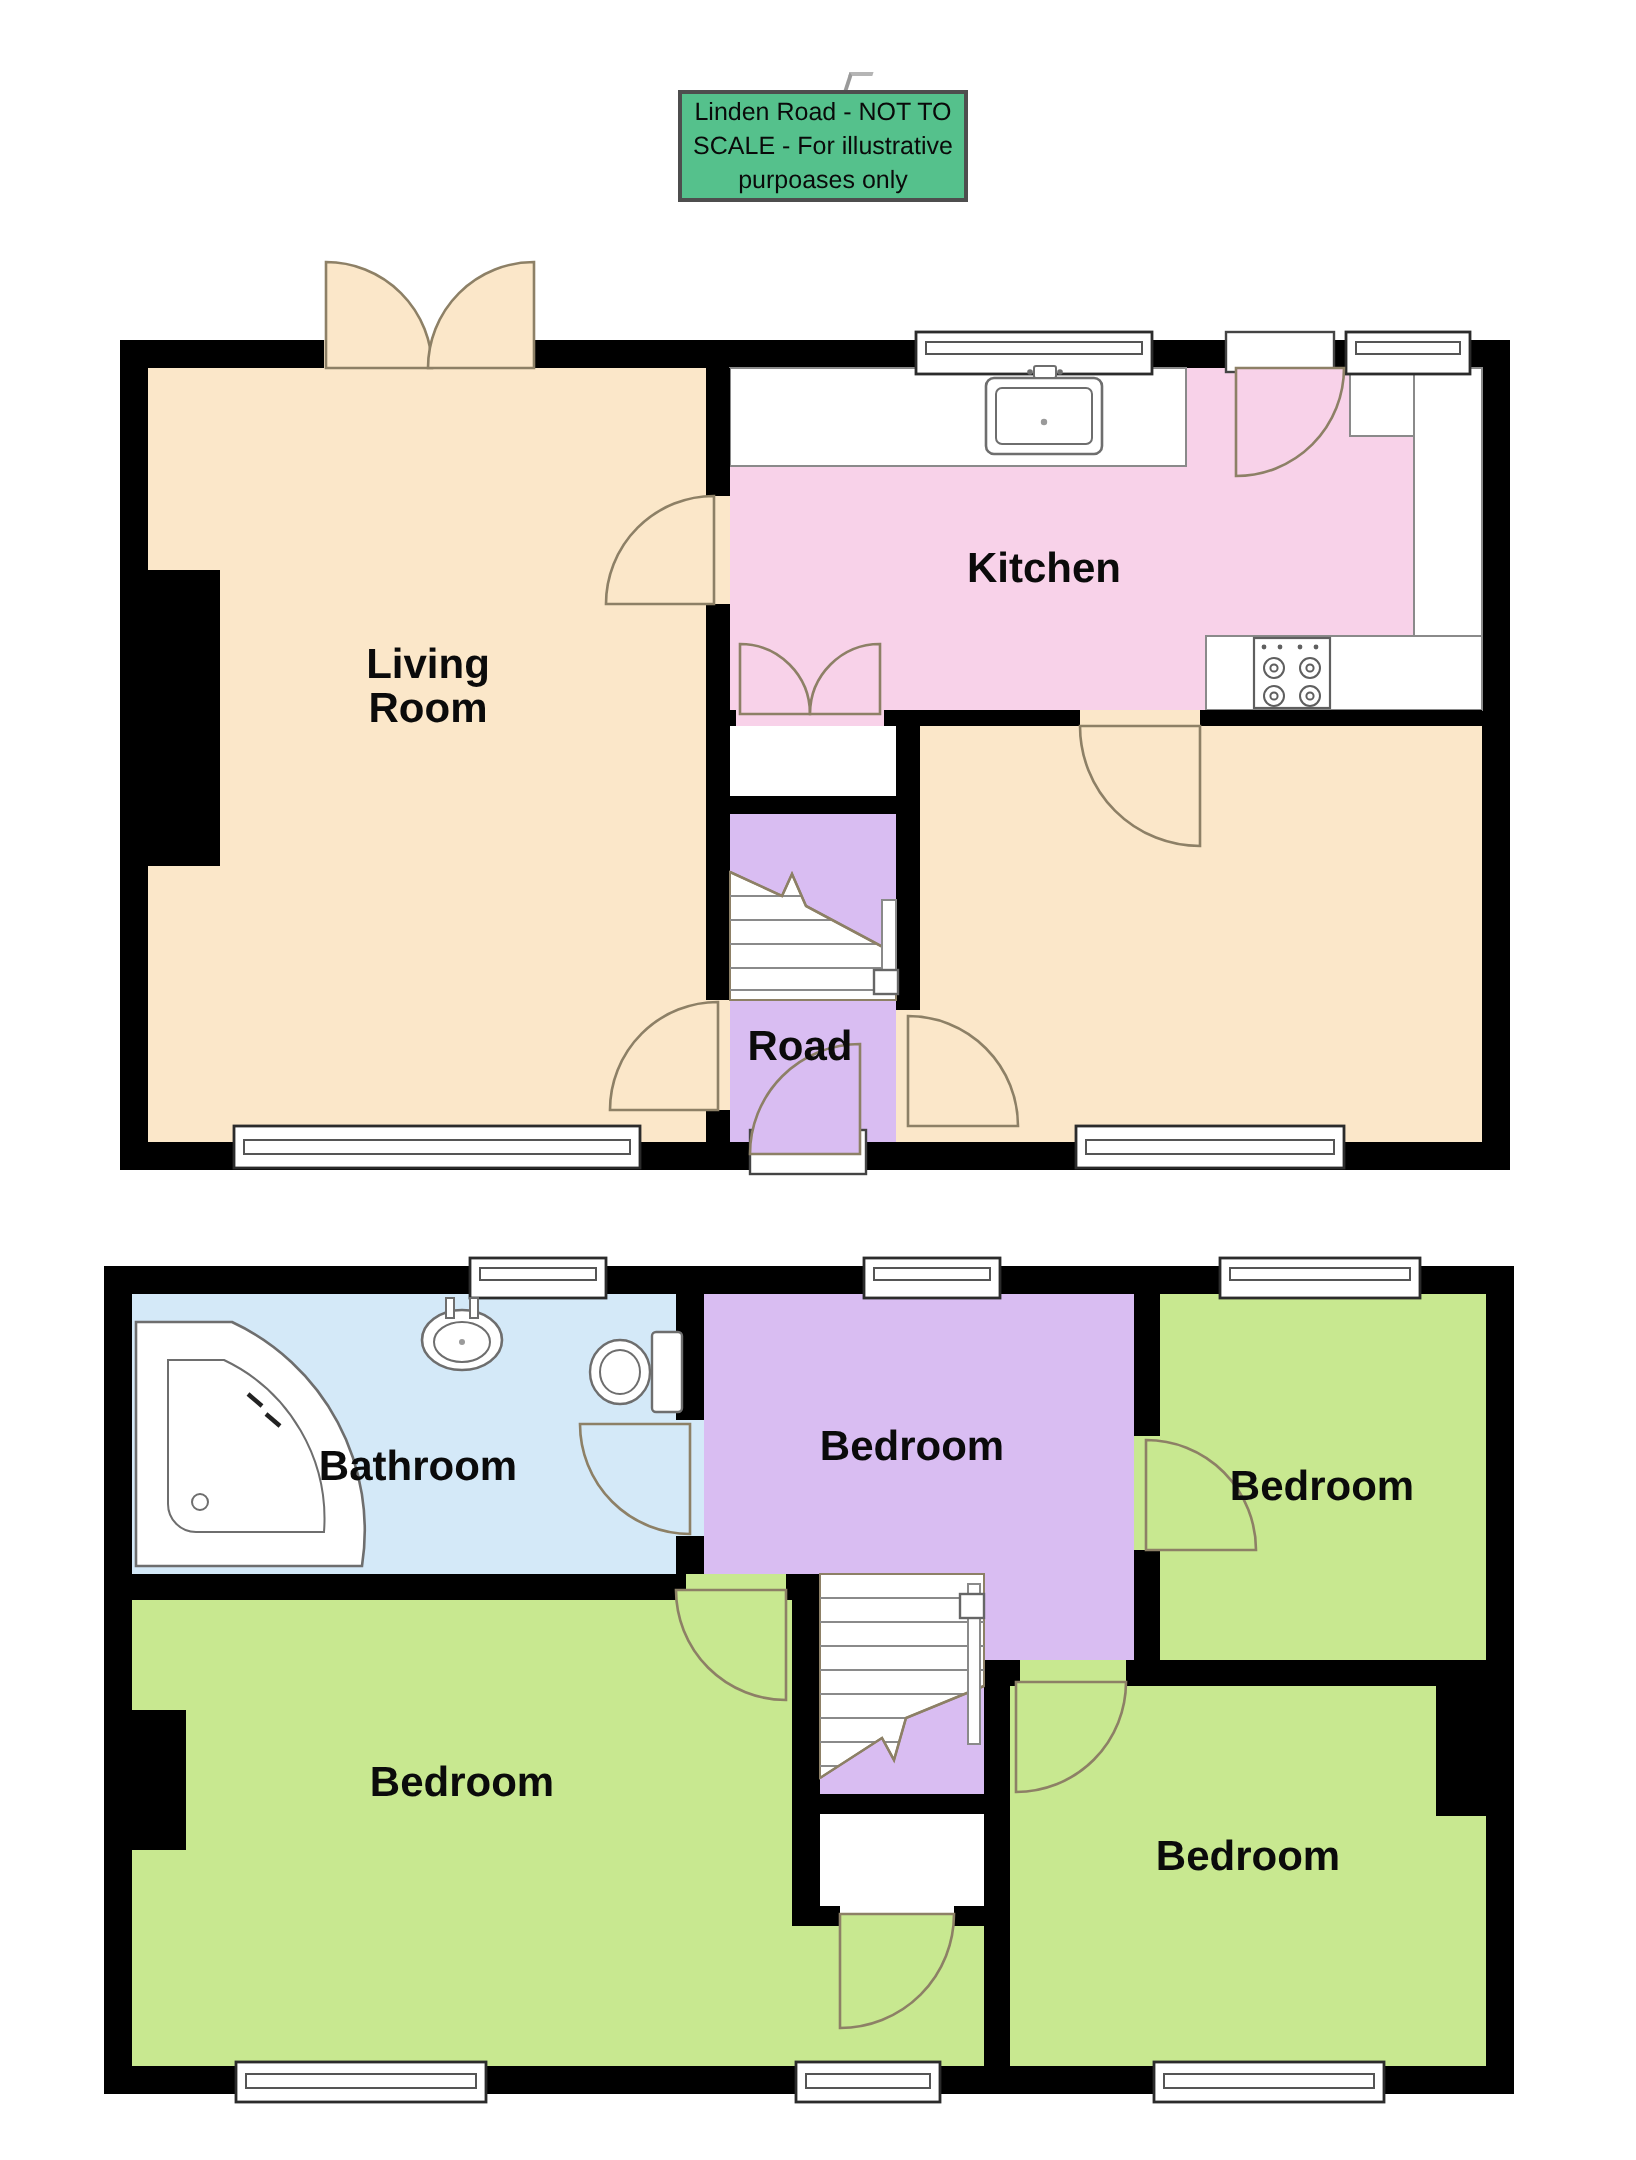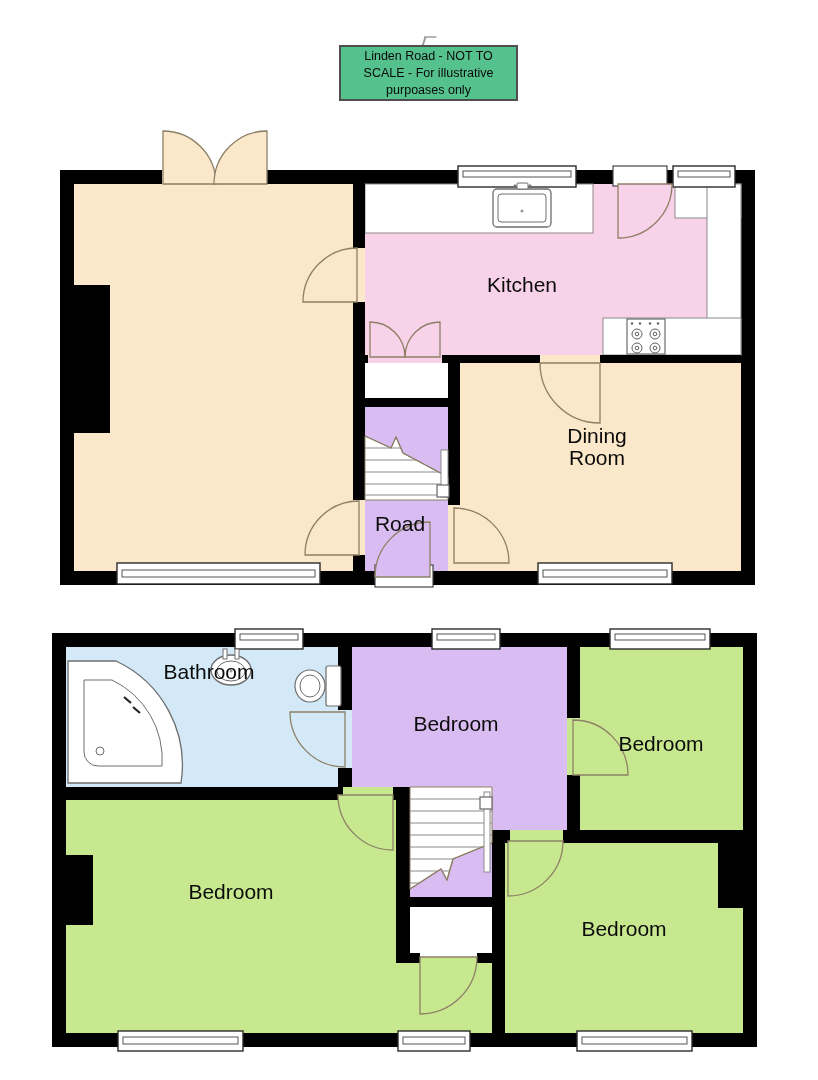--- a/index.html
+++ b/index.html
@@ -3,26 +3,26 @@
 <meta charset="utf-8">
 <style>
   html,body{margin:0;padding:0;background:#ffffff;}
   #canvas{
     position:relative;width:818px;height:1080px;background:#ffffff;overflow:hidden;
     font-family:"Liberation Sans", sans-serif;
   }
   #plan-svg{position:absolute;left:0;top:0;}
   .room-label{
     position:absolute;transform:translate(-50%,-50%);
-    text-align:center;font-weight:normal;font-size:21px;line-height:1.06;
+    text-align:center;font-weight:bold;font-size:21px;line-height:1.06;
     color:#0b0b0b;pointer-events:none;
   }
   .nowrap{white-space:nowrap;}
   .notice-box{
-    position:absolute;left:339px;top:45px;width:179px;height:56px;
+    position:absolute;left:339px;top:45px;width:145px;height:56px;
     background:#55c18c;border:2px solid #4e4e4e;box-sizing:border-box;
     display:flex;flex-direction:column;justify-content:center;align-items:center;
     font-size:12.5px;line-height:17px;color:#0a0a0a;text-align:center;
   }
   .notice-caret{
     position:absolute;left:423px;top:36px;width:10px;height:9px;
     border-left:2px solid #9a9a9a;border-top:2px solid #b5b5b5;
     transform:skewX(-18deg);
   }
 </style>
@@ -267,22 +267,22 @@
     </g>
   </svg>
 
   <div class="notice-caret"></div>
   <div class="notice-box">
     <div>Linden Road - NOT TO</div>
     <div>SCALE - For illustrative</div>
     <div>purpoases only</div>
   </div>
 
+  <div class="room-label" style="left:214px;top:344px;width:85px;">Living Room</div>
   <div class="room-label nowrap" style="left:522px;top:285px;">Kitchen</div>
-  <div class="room-label" style="left:597px;top:447px;width:95px;">Dining Room</div>
   <div class="room-label nowrap" style="left:400px;top:524px;">Road</div>
-  <div class="room-label nowrap" style="left:209px;top:672px;">Bathroom</div>
+  <div class="room-label nowrap" style="left:209px;top:734px;">Bathroom</div>
   <div class="room-label nowrap" style="left:456px;top:724px;">Bedroom</div>
   <div class="room-label nowrap" style="left:661px;top:744px;">Bedroom</div>
   <div class="room-label nowrap" style="left:231px;top:892px;">Bedroom</div>
   <div class="room-label nowrap" style="left:624px;top:929px;">Bedroom</div>
 
 </div>
 
 </body></html>

